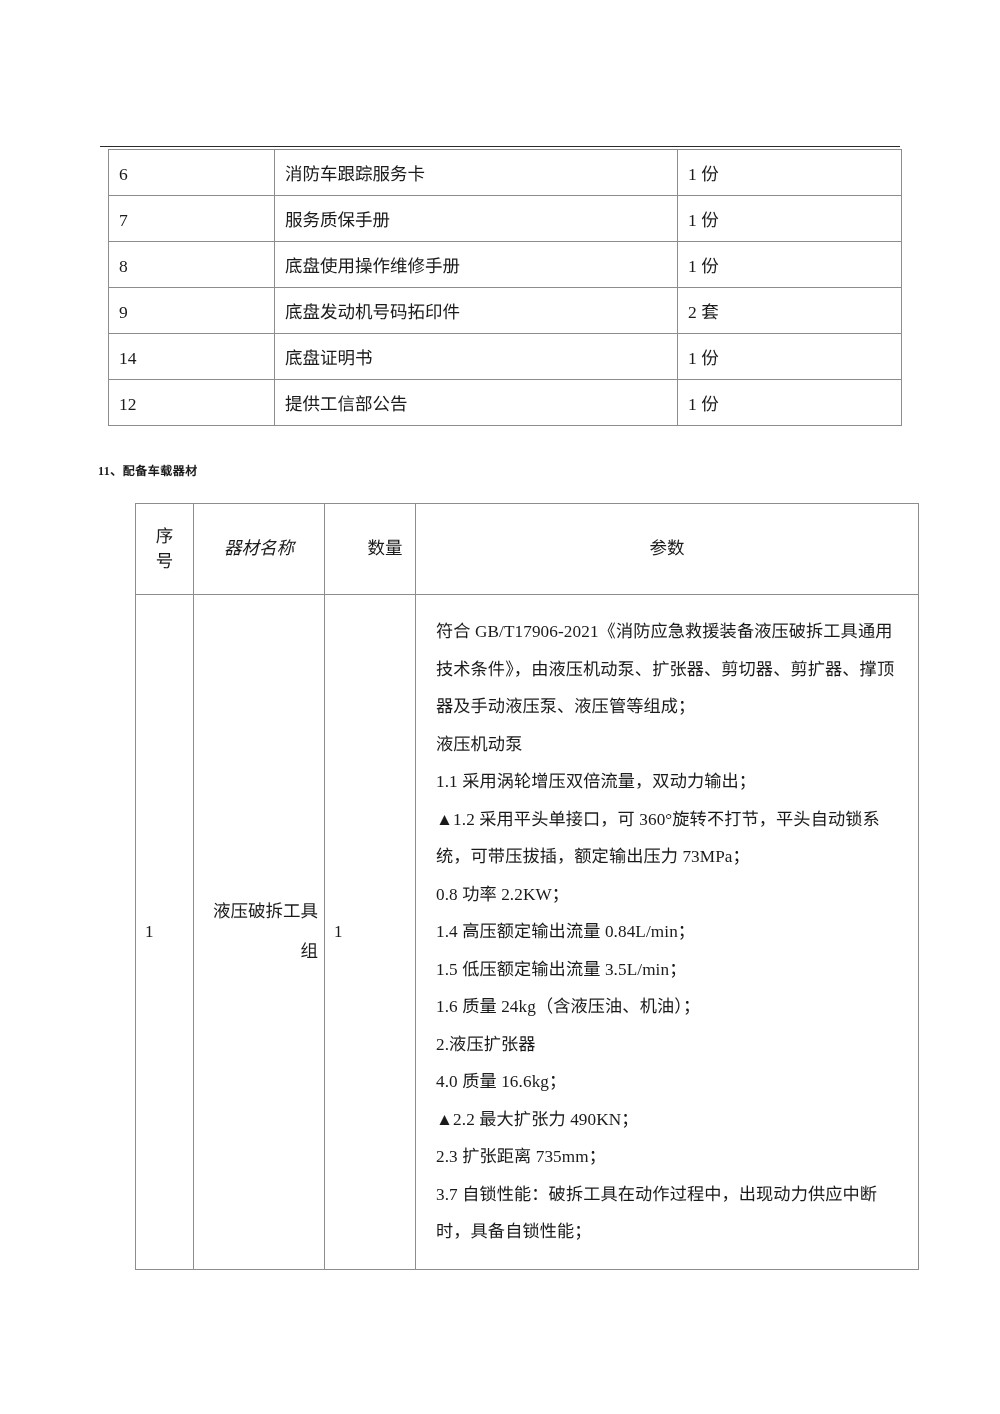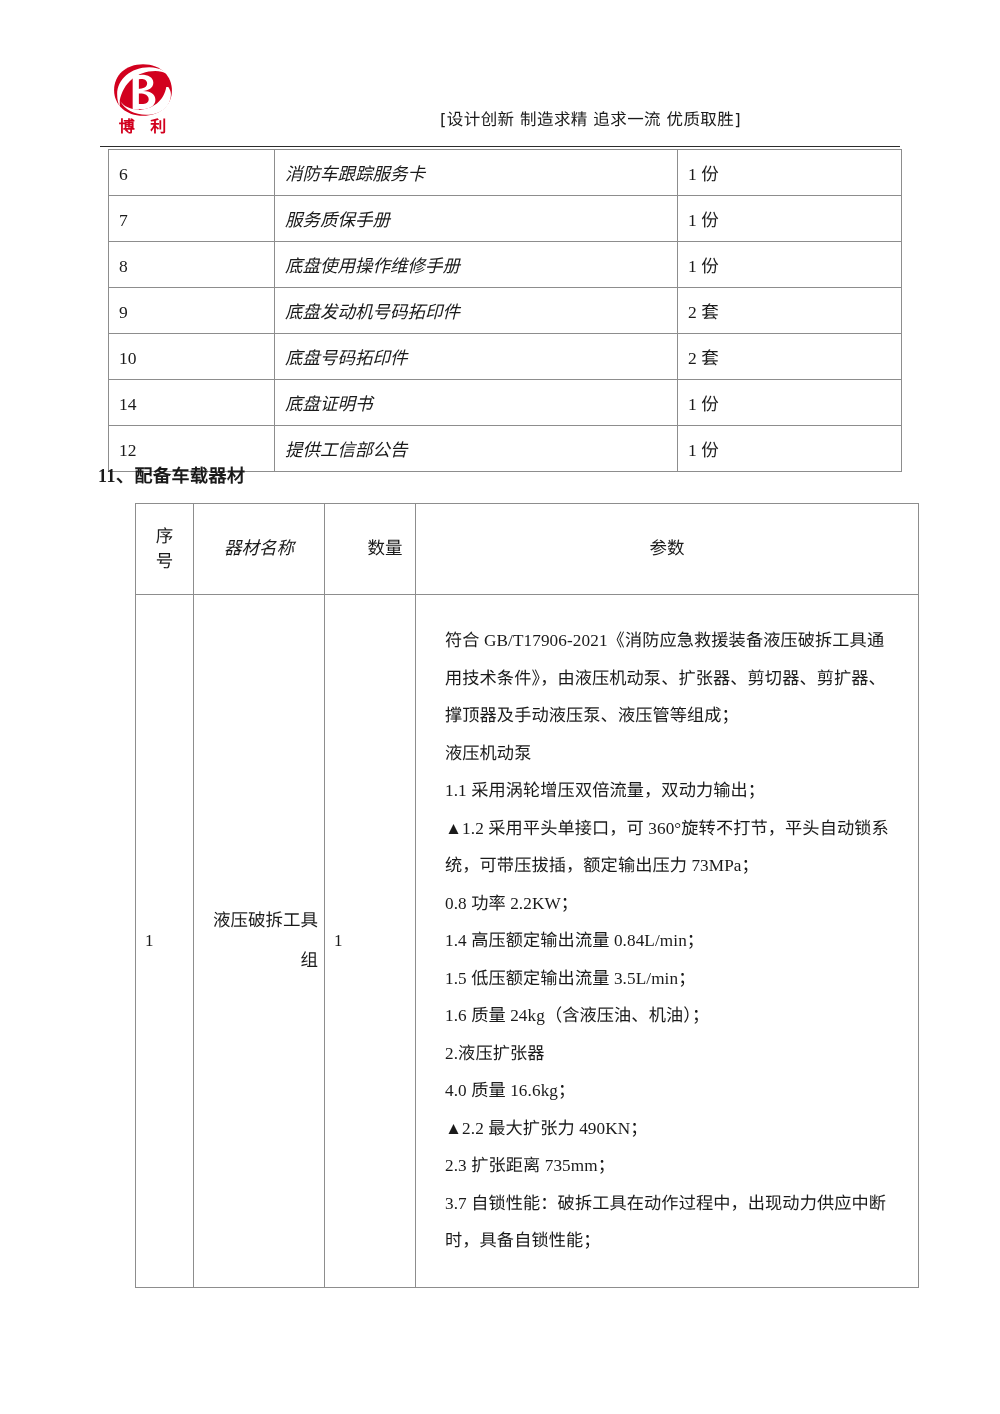--- a/index.html
+++ b/index.html
@@ -96,29 +96,29 @@
   }
   #table-docs td {
     height: 43px;
     padding: 2px 0 0 10px;
     font-size: 17.5px;
     line-height: 40px;
     vertical-align: middle;
     white-space: nowrap;
   }
   #table-docs td.c-idx  { width: 155px; }
-  #table-docs td.c-name { width: 392px; font-style: italic; }
+  #table-docs td.c-name { width: 392px; }
   #table-docs td.c-qty  { width: 213px; }
 
   
   .section-heading {
     position: absolute;
     left: 98px;
     top: 461px;
-    font-size: 18px;
+    font-size: 12px;
     font-weight: bold;
     letter-spacing: 0.5px;
     white-space: nowrap;
   }
 
   
   #table-equip {
     left: 135px;
     top: 503px;
     width: 733px;
@@ -148,21 +148,21 @@
     vertical-align: middle;
     line-height: 2.25;
     text-align: right;
   }
   #table-equip td.cell-param {
     padding: 10px 6px 10px 12px;
     vertical-align: top;
   }
 
   .param-list {
-    margin: 17px;
+    margin: 8px;
     padding: 0;
     list-style: none;
   }
   .param-list li {
     font-size: 17.2px;
     line-height: 37.5px;
     white-space: normal;
     letter-spacing: 0.1px;
   }
 
@@ -171,40 +171,21 @@
 
   .col-header-stack { display: block; }
 </style>
 </head>
 <body>
 
 <div class="page">
 
   <div class="header">
 
-    <div class="logo-block">
-      <svg class="logo-mark" viewBox="0 0 120 108" aria-hidden="true">
-        <defs>
-          <clipPath id="clipOuter">
-            <path d="M60 3 C95 3 117 27 117 54 C117 84 92 105 60 105 C26 105 3 83 3 54 C3 26 26 3 60 3 Z"></path>
-          </clipPath>
-        </defs>
-
-        <path d="M60 4 C96 4 116 28 116 55 C116 85 91 104 60 104 C27 104 4 83 4 54 C4 25 27 4 60 4 Z" fill="#d2001e"></path>
-
-        <path d="M15 74 C22 40 48 17 84 17 C101 17 112 24 116 36 C110 20 93 10 72 10 C36 10 10 34 10 62 C10 72 12 80 15 86 Z" fill="#ffffff"></path>
-        <path d="M105 48 C101 74 79 92 51 92 C36 92 23 86 16 76 C25 93 44 102 66 102 C95 102 114 85 114 62 C114 57 112 52 109 48 Z" fill="#ffffff"></path>
-
-        <path d="M45 26 C62 22 80 26 80 40 C80 50 70 55 60 56 C74 56 84 62 84 73 C84 88 66 94 48 90 L48 80 C60 83 71 81 71 72 C71 63 61 60 50 61 L50 52 C61 52 68 48 68 41 C68 33 58 31 47 34 Z" fill="#ffffff"></path>
-        <path d="M40 24 L52 24 L52 92 L40 92 Z" fill="#ffffff"></path>
-      </svg>
-      <div class="logo-text">博 利</div>
-    </div>
-
-    <div class="slogan">[设计创新  制造求精  追求一流  优质取胜]</div>
+
 
     <div class="header-rule"></div>
   </div>
 
   <table class="doc-table" id="table-docs">
     <tbody>
       <tr>
         <td class="c-idx">6</td>
         <td class="c-name">消防车跟踪服务卡</td>
         <td class="c-qty">1 份</td>
@@ -215,25 +196,20 @@
         <td class="c-qty">1 份</td>
       </tr>
       <tr>
         <td class="c-idx">8</td>
         <td class="c-name">底盘使用操作维修手册</td>
         <td class="c-qty">1 份</td>
       </tr>
       <tr>
         <td class="c-idx">9</td>
         <td class="c-name">底盘发动机号码拓印件</td>
-        <td class="c-qty">2 套</td>
-      </tr>
-      <tr>
-        <td class="c-idx">10</td>
-        <td class="c-name">底盘号码拓印件</td>
         <td class="c-qty">2 套</td>
       </tr>
       <tr>
         <td class="c-idx">14</td>
         <td class="c-name">底盘证明书</td>
         <td class="c-qty">1 份</td>
       </tr>
       <tr>
         <td class="c-idx">12</td>
         <td class="c-name">提供工信部公告</td>

